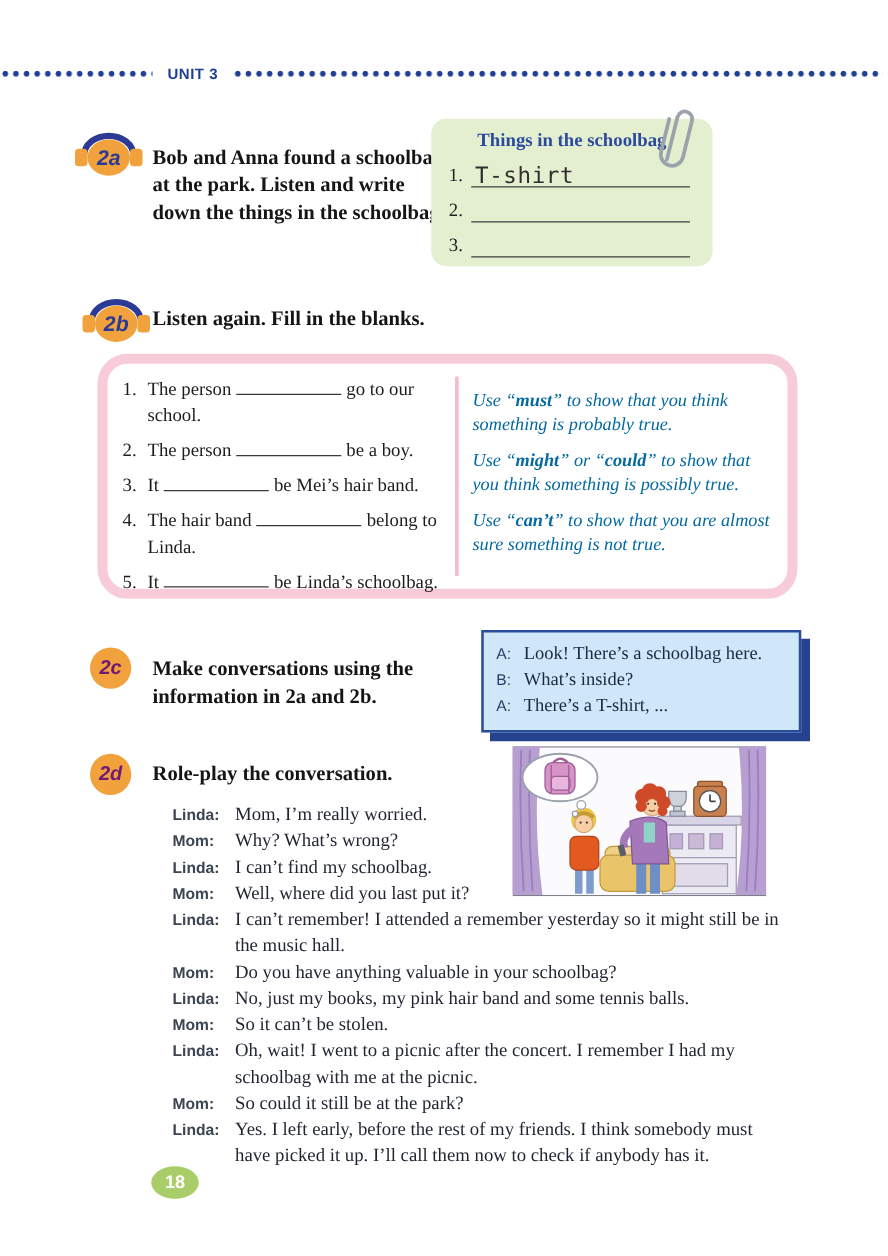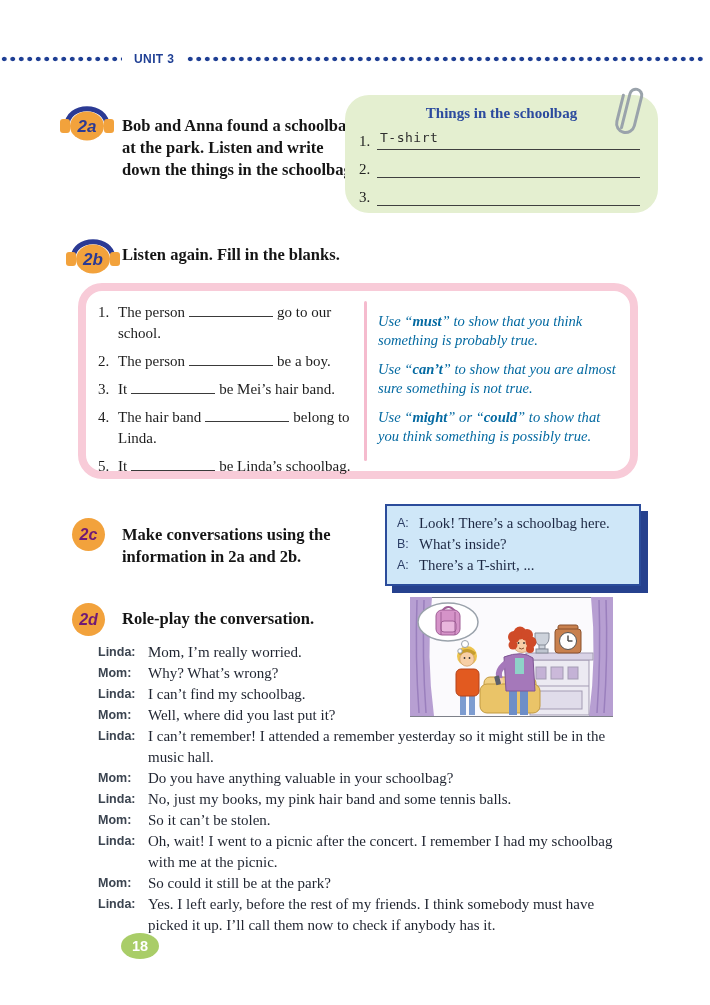--- a/index.html
+++ b/index.html
@@ -18,27 +18,27 @@
   
   .badge-svg{position:absolute;}
   .badge-plain{position:absolute;width:33px;height:33px;border-radius:50%;background:#f2a23c;
                display:flex;align-items:center;justify-content:center;}
   .badge-plain span{font-family:"Liberation Sans",sans-serif;font-weight:bold;font-style:italic;
                     font-size:16px;color:#701a75;}
 
   .instr{position:absolute;font-weight:bold;font-size:16.5px;line-height:1.32;color:#151515;}
 
   
-  .notepad{position:absolute;left:345px;top:95px;width:313px;height:118px;background:#e4efd0;
-           border-radius:24px;}
+  .notepad{position:absolute;left:345px;top:95px;width:225px;height:118px;background:#e4efd0;
+           border-radius:12px;}
   .np-title{text-align:center;margin-top:10px;font-weight:bold;font-size:15px;color:#2b4a9e;}
   .np-row{display:flex;align-items:flex-end;margin:9px 18px 0 14px;height:19px;}
   .np-num{width:18px;font-size:15px;color:#222;}
   .np-line{flex:1;border-bottom:1.4px solid #3f3f3f;font-family:"DejaVu Sans Mono",monospace;
-           font-size:13px;color:#2f2f2f;letter-spacing:.5px;padding:0 0 1px 3px;height:18px;}
+           font-size:18px;color:#2f2f2f;letter-spacing:.5px;padding:0 0 1px 3px;height:18px;}
   .paperclip{position:absolute;right:16px;top:-14px;transform:rotate(14deg);}
 
   
   .pinkbox{position:absolute;left:78px;top:283px;width:560px;height:196px;box-sizing:border-box;
            border:8px solid #f8cbd8;border-radius:24px;background:#fff;}
   .pb-left{position:absolute;left:12px;top:11px;width:272px;}
   .pb-item{display:flex;font-size:15px;line-height:1.38;margin-bottom:7.5px;color:#1d1d1d;}
   .pb-num{width:20px;flex:none;}
   .pb-body{flex:1;}
   .blank{display:inline-block;width:84px;height:13px;border-bottom:1.3px solid #3a3a3a;margin:0 4px;}
@@ -52,21 +52,21 @@
   .bluebox{position:absolute;left:385px;top:504px;width:256px;box-sizing:border-box;background:#cfe7f8;
            border:2px solid #2b4c9b;box-shadow:7px 7px 0 #26418e;padding:7px 8px 8px 10px;}
   .bb-row{display:flex;line-height:21px;}
   .bb-speaker{width:22px;flex:none;font-family:"Liberation Sans",sans-serif;font-size:12.5px;color:#2c3e66;}
   .bb-text{flex:1;font-size:14.8px;color:#1c2742;}
 
   
   .dialogue{position:absolute;left:98px;top:642px;width:534px;}
   .dl-row{display:flex;line-height:21px;}
   .dl-speaker{width:50px;flex:none;font-family:"Liberation Sans",sans-serif;font-size:12.5px;
-              font-weight:bold;color:#3b4450;}
+              font-weight:bold;color:#3b4450;margin-left:40px;}
   .dl-text{flex:1;font-size:15px;color:#1f2430;}
 
   
   .illus{position:absolute;left:410px;top:597px;}
 
   
   .page-oval{position:absolute;left:121px;top:933px;width:38px;height:26px;border-radius:50%;
              background:#a9cd68;display:flex;align-items:center;justify-content:center;}
   .page-oval span{font-family:"Liberation Sans",sans-serif;font-weight:bold;font-size:14.5px;color:#fff;}
 </style>
@@ -137,22 +137,22 @@
         <span class="pb-body"><span>The hair band</span><span class="blank"></span><span>belong to Linda.</span></span>
       </div>
       <div class="pb-item">
         <span class="pb-num">5.</span>
         <span class="pb-body"><span>It</span><span class="blank"></span><span>be Linda’s schoolbag.</span></span>
       </div>
     </div>
     <div class="pb-divider"></div>
     <div class="pb-right">
       <p class="tip"><span>Use “</span><b>must</b><span>” to show that you think something is probably true.</span><b></b><span></span></p>
+      <p class="tip"><span>Use “</span><b>might</b><span>” or “</span><b>could</b><span>” to show that you think something is possibly true.</span></p>
       <p class="tip"><span>Use “</span><b>can’t</b><span>” to show that you are almost sure something is not true.</span><b></b><span></span></p>
-      <p class="tip"><span>Use “</span><b>might</b><span>” or “</span><b>could</b><span>” to show that you think something is possibly true.</span></p>
     </div>
   </div>
 
   <div class="badge-plain" style="left:72px;top:518px;">
     <span>2c</span>
   </div>
   <div class="instr" style="left:122px;top:524px;width:252px;">Make conversations using the information in 2a and 2b.</div>
 
   <div class="bluebox">
     <div class="bb-row">

